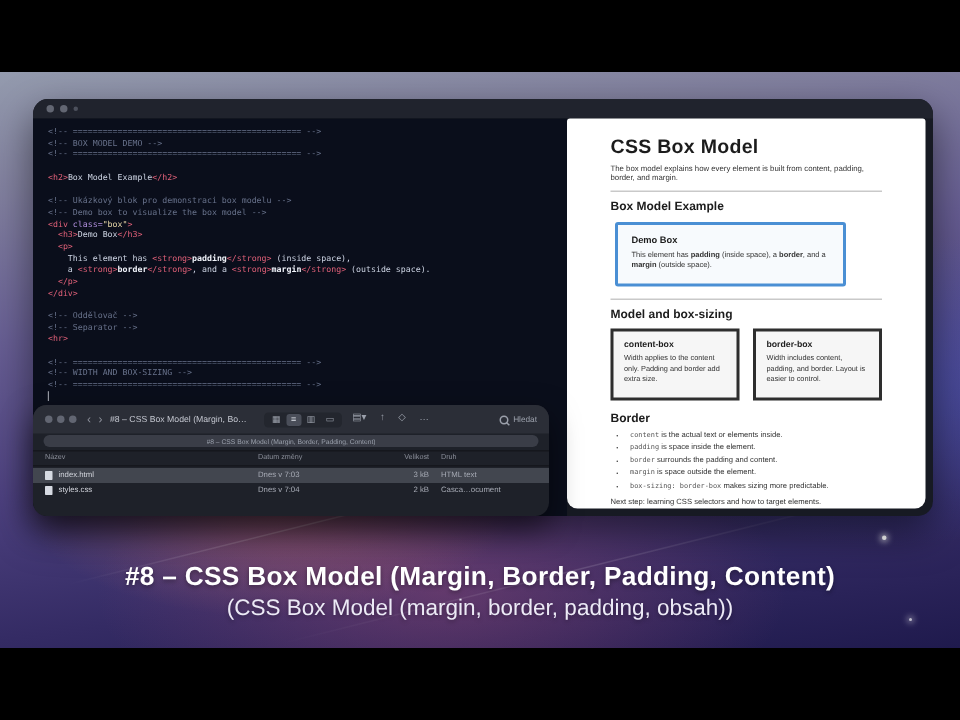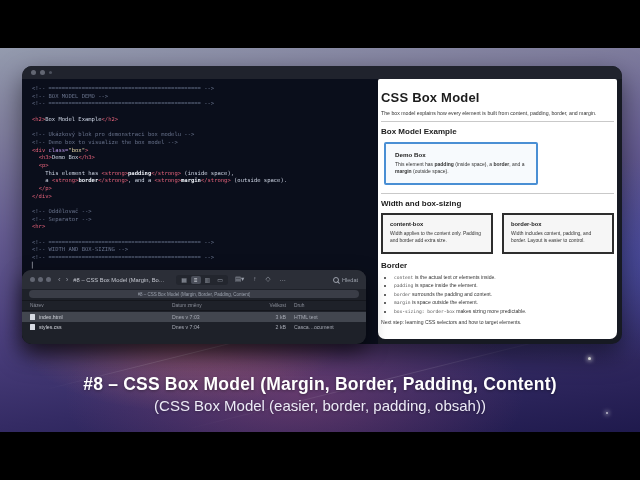--- a/index.html
+++ b/index.html
@@ -38,21 +38,21 @@
   .cl{height:7.7px;line-height:7.7px;white-space:pre;}
   .seg-c{color:#67718a;}
   .seg-t{color:#e06078;}
   .seg-a{color:#b391e0;}
   .seg-s{color:#e8d8a8;}
   .seg-x{color:#ccd3e2;}
   .seg-b{color:#f0f3fa;font-weight:bold;}
 
   
   .browser{flex:1;background:#ffffff;margin:0 5px 5px 0;border-radius:2px 2px 7px 7px;
-           padding:9px 3px;overflow:hidden;color:#1c1c1c;}
+           padding:9px 29px;overflow:hidden;color:#1c1c1c;}
   .b-h1{font-size:13px;font-weight:bold;margin:2px 0 5px 0;letter-spacing:.2px;}
   .b-intro{font-size:5.2px;color:#333;margin:0 0 5px 0;}
   .b-hr{border:none;border-top:1px solid #c9c9c9;margin:4px 0 5px 0;}
   .b-h2{font-size:8px;font-weight:bold;margin:3px 0 4px 0;}
   .demo-box{width:132px;border:2px solid #4a8fd4;background:#f7fafd;border-radius:2px;
             padding:7px 9px;margin:6px 0 8px 3px;}
   .demo-title{font-size:6.2px;font-weight:bold;margin-bottom:3px;}
   .demo-text{font-size:5px;color:#333;line-height:1.45;}
   .cards{display:flex;gap:9px;margin:5px 0 7px 0;}
   .card{flex:1;border:2px solid #2e2e2e;background:#f6f6f6;padding:6px 7px 8px 7px;}
@@ -178,21 +178,21 @@
     <div class="browser">
       <div class="b-h1">CSS Box Model</div>
       <div class="b-intro">The box model explains how every element is built from content, padding, border, and margin.</div>
       <hr class="b-hr">
       <div class="b-h2">Box Model Example</div>
       <div class="demo-box">
         <div class="demo-title">Demo Box</div>
         <div class="demo-text"><span>This element has </span><b>padding</b><span> (inside space), a </span><b>border</b><span>, and a </span><b>margin</b><span> (outside space).</span></div>
       </div>
       <hr class="b-hr">
-      <div class="b-h2">Width and box-sizing</div>
+      <div class="b-h2">Model and box-sizing</div>
       <div class="cards">
 
           <div class="card">
             <div class="card-title">content-box</div>
             <div class="card-text">Width applies to the content only. Padding and border add extra size.</div>
           </div>
 
           <div class="card">
             <div class="card-title">border-box</div>
             <div class="card-text">Width includes content, padding, and border. Layout is easier to control.</div>
@@ -265,14 +265,14 @@
         <span class="fname">styles.css</span>
         <span class="fdate">Dnes v 7:04</span>
         <span class="fsize">2 kB</span>
         <span class="fkind">Casca…ocument</span>
       </div>
     </div>
 </div>
 
 <div class="caption">
   <div class="caption-1">#8 – CSS Box Model (Margin, Border, Padding, Content)</div>
-  <div class="caption-2">(CSS Box Model (easier, border, padding, obsah))</div>
+  <div class="caption-2">(CSS Box Model (margin, border, padding, obsah))</div>
 </div>
 
 </body></html>

